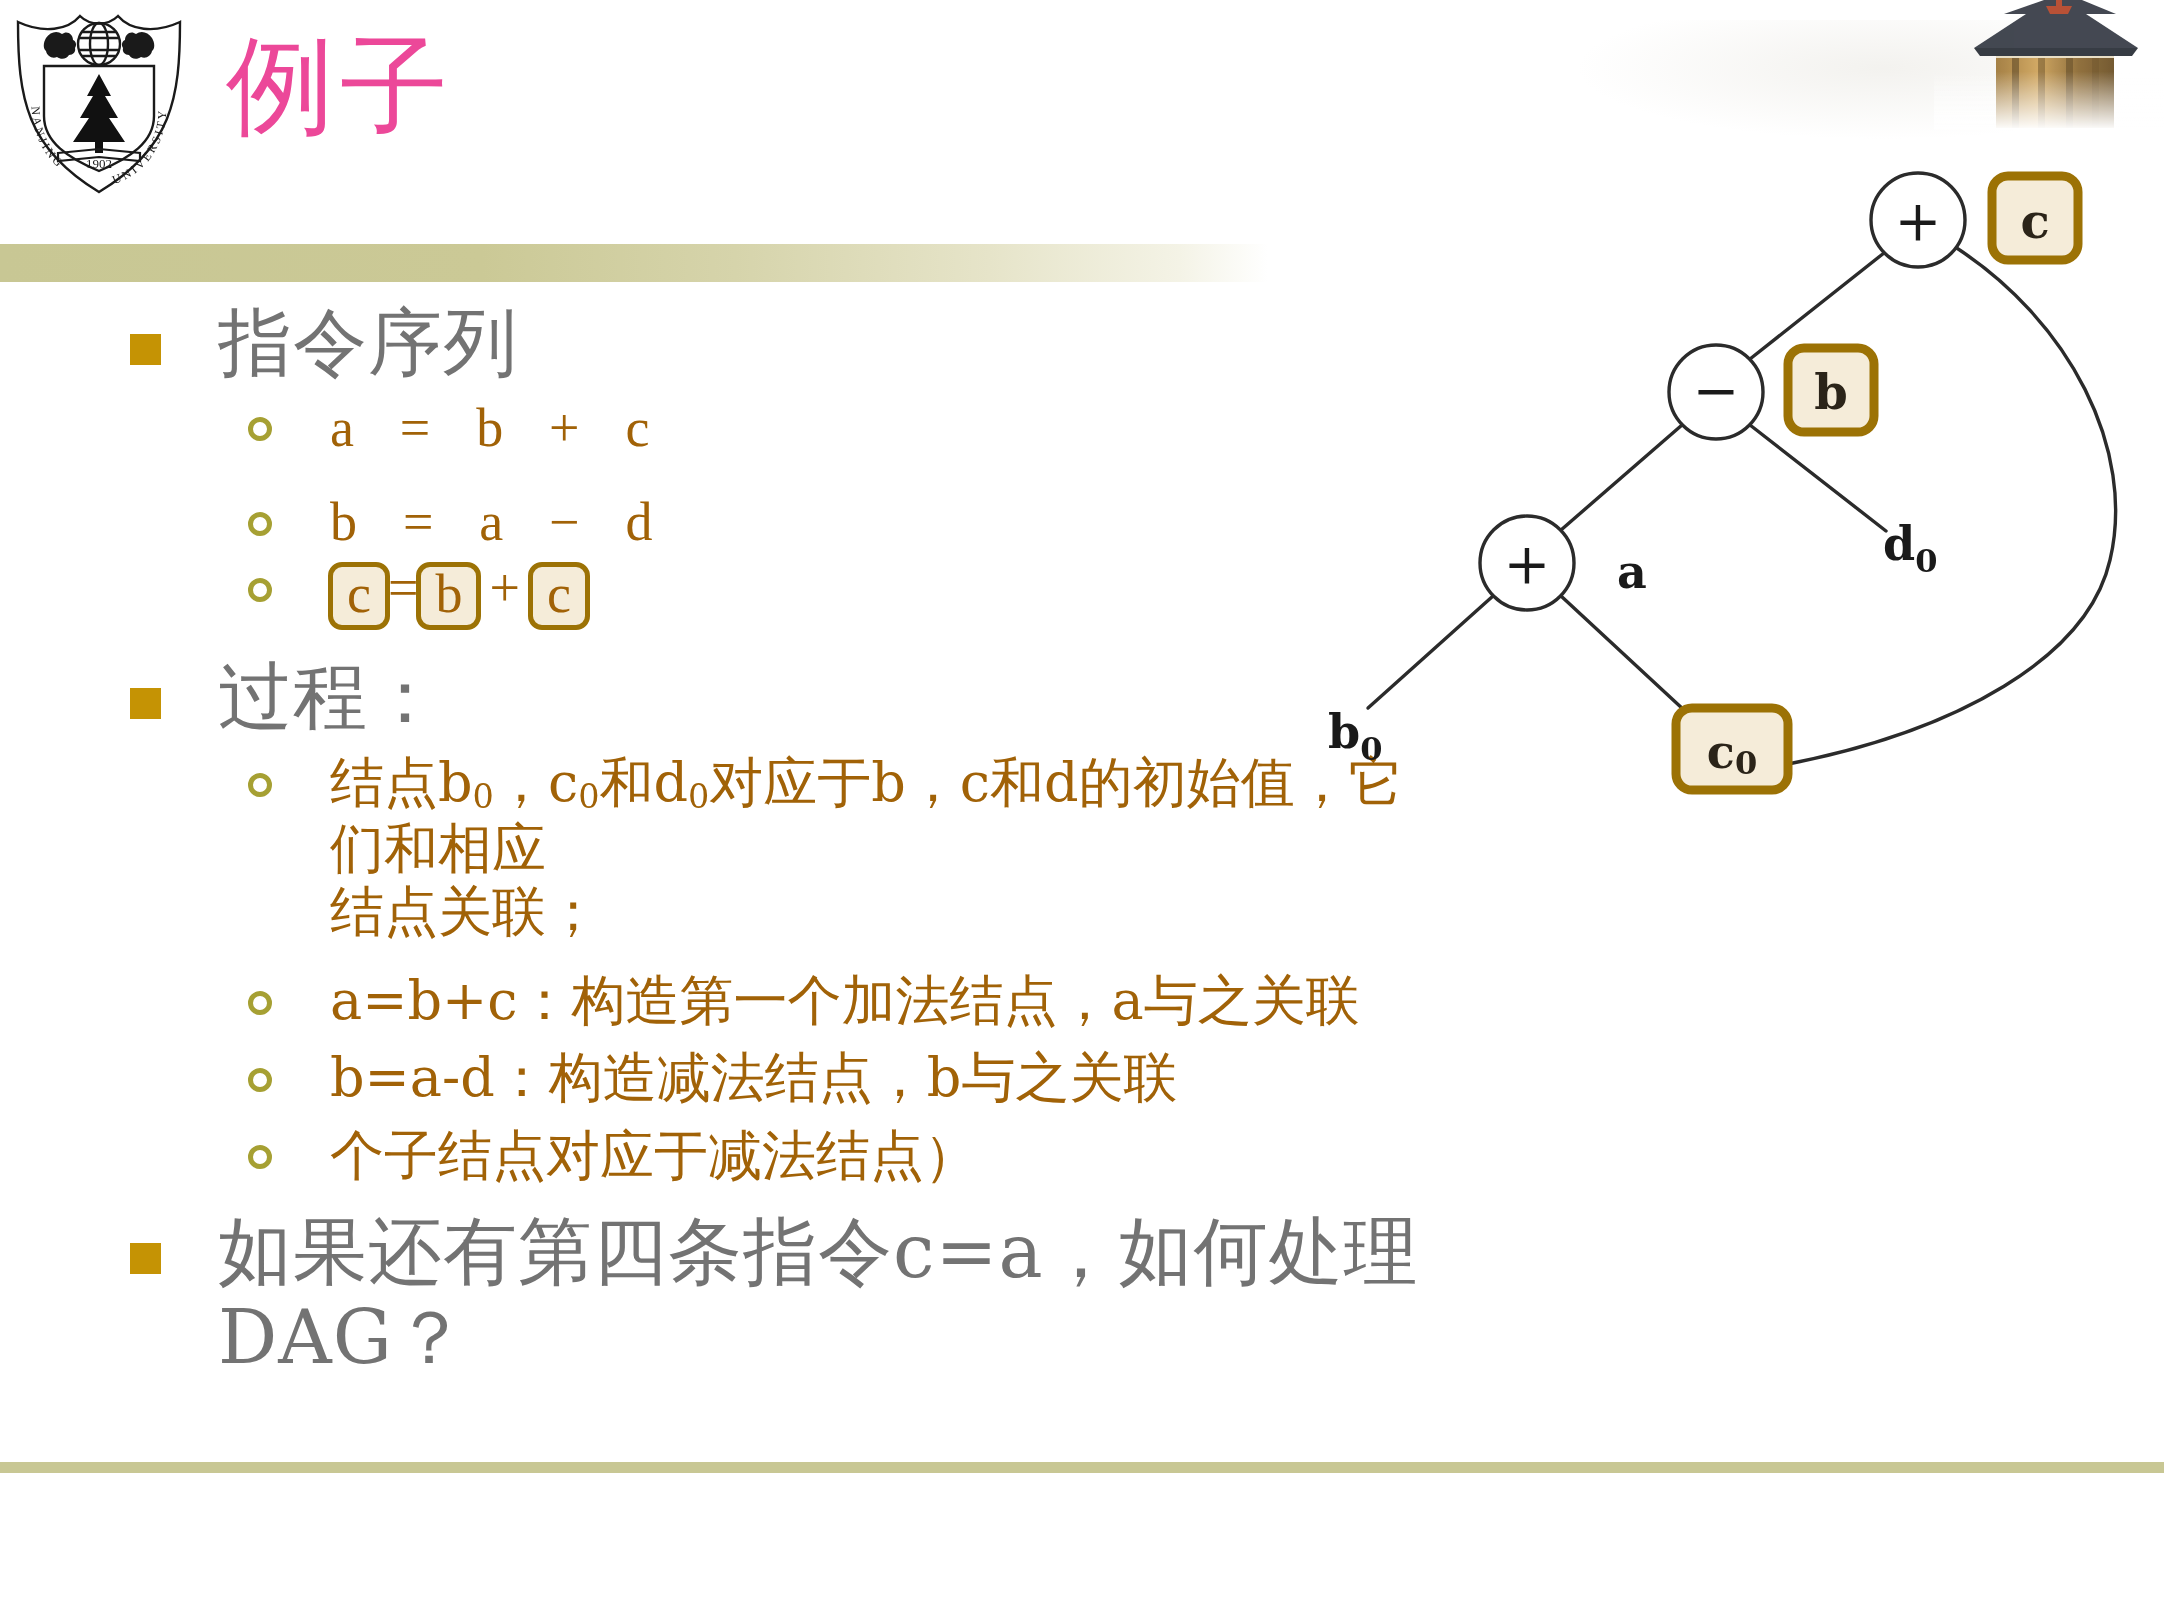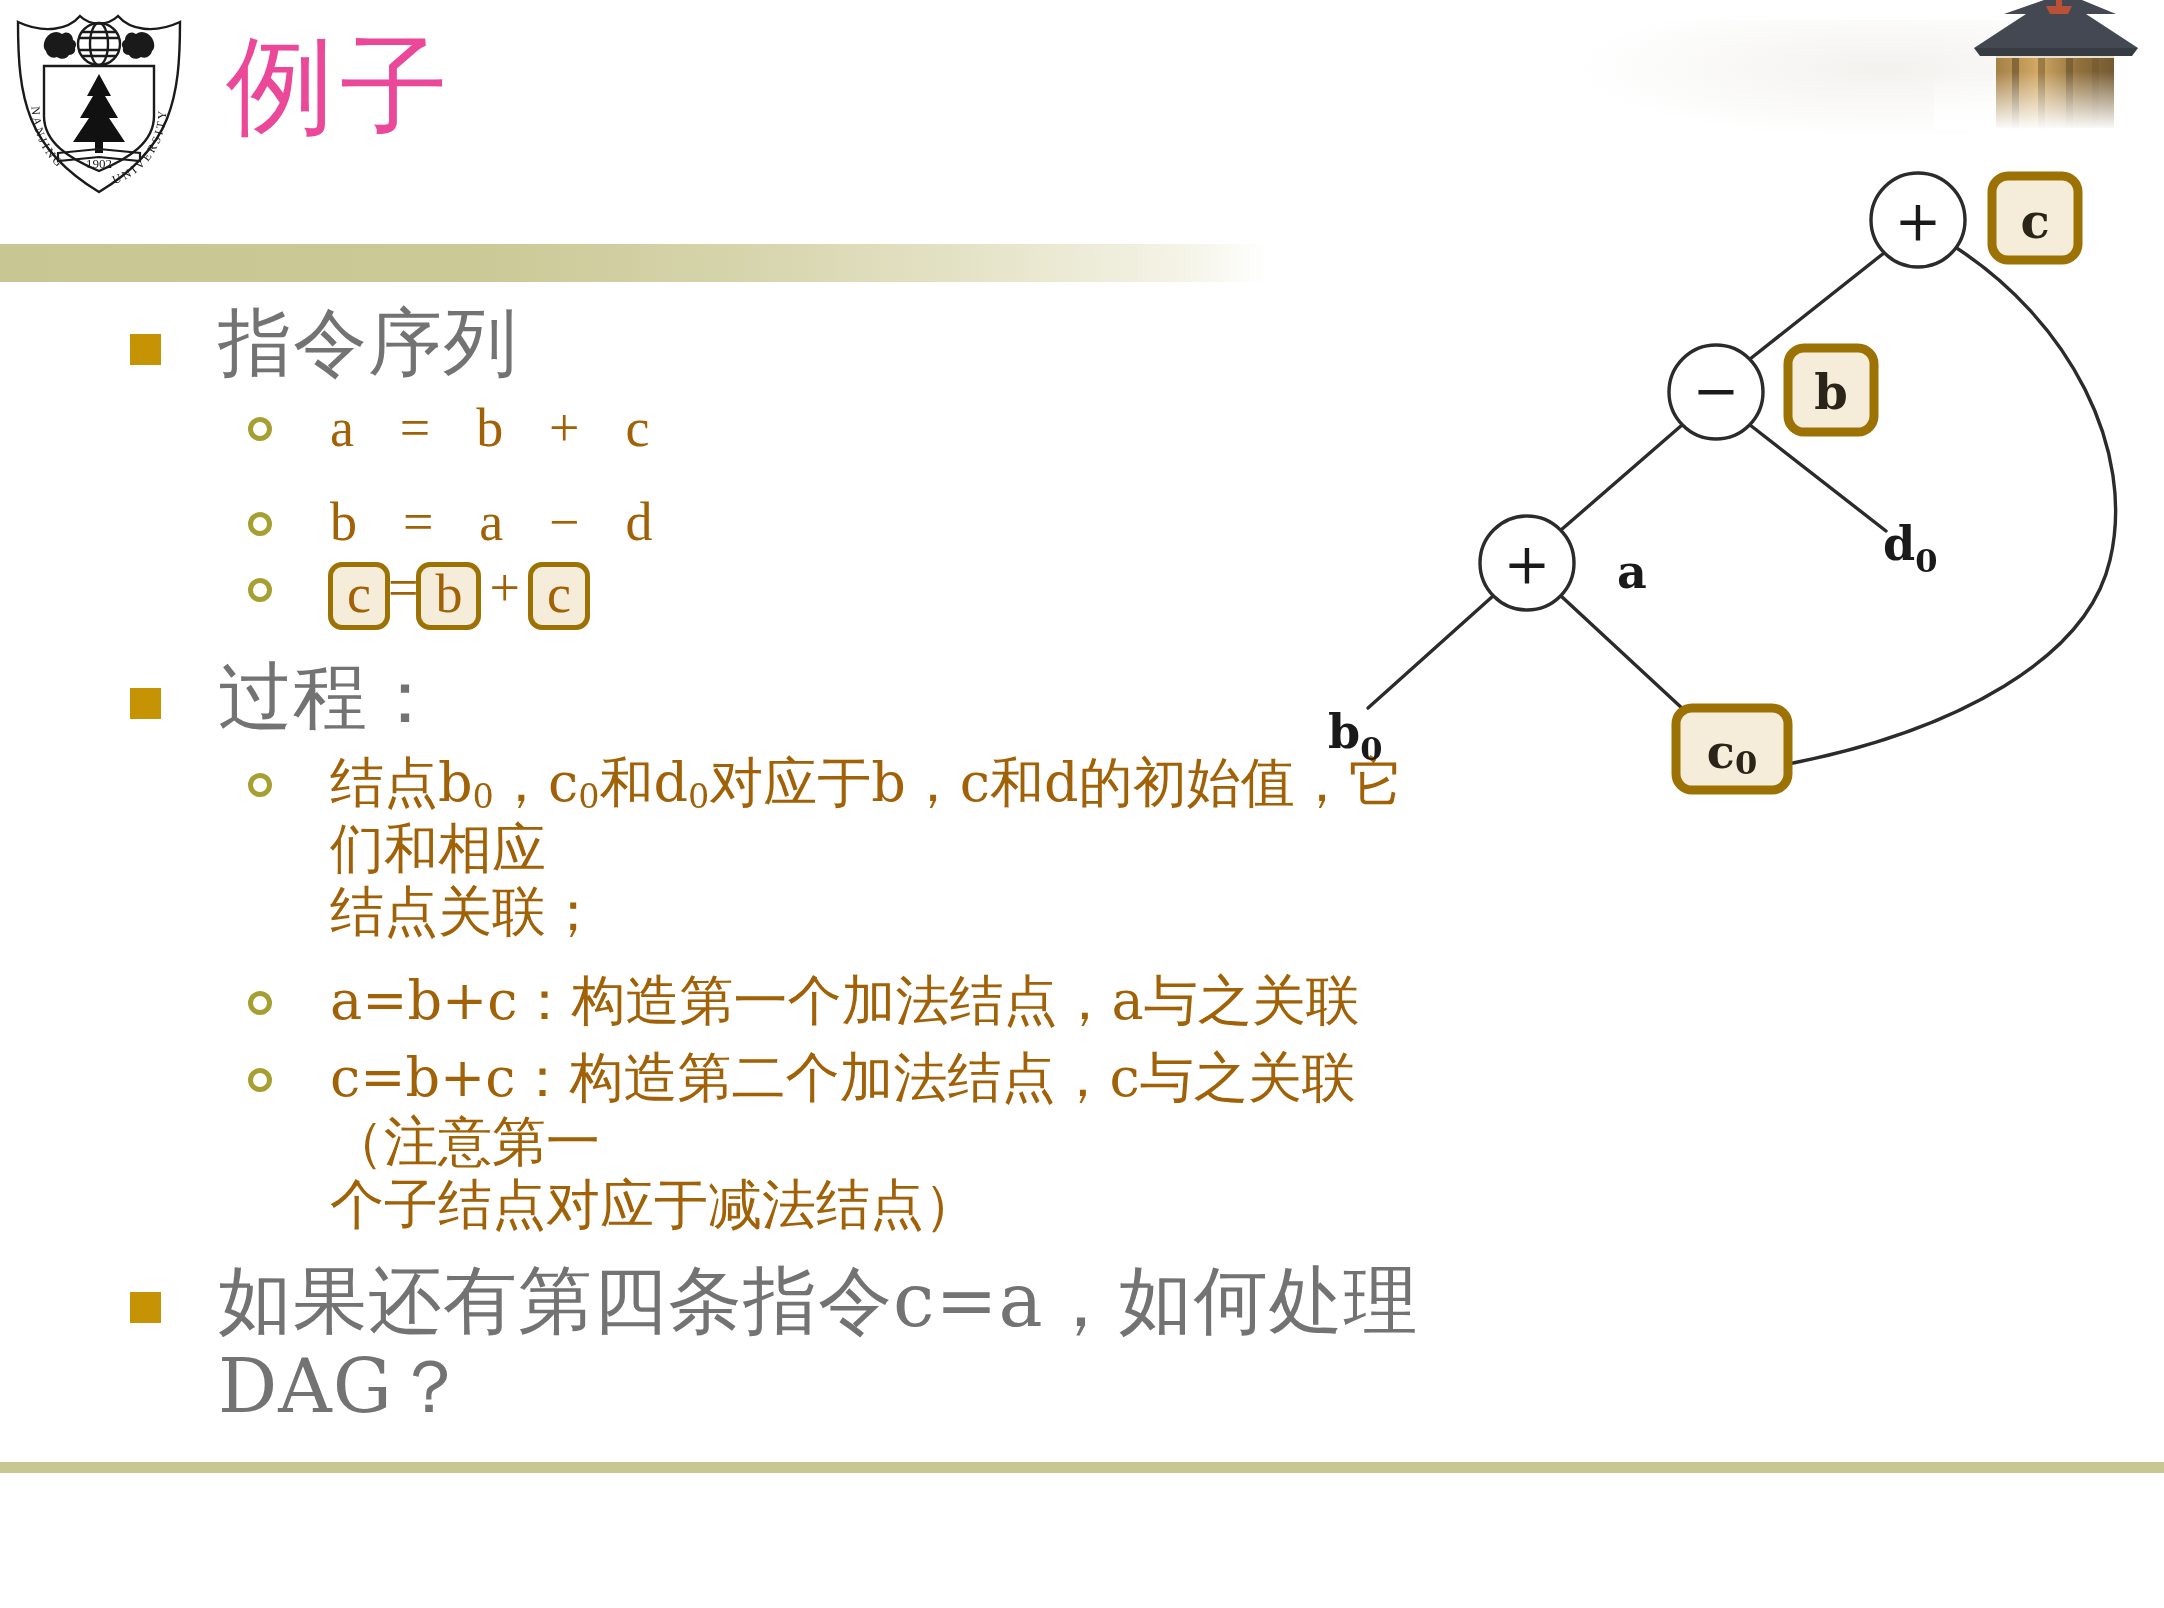--- a/index.html
+++ b/index.html
@@ -282,24 +282,28 @@
   <div class="lvl2" style="margin-top:12px;">
     <span class="cirbullet"></span>
     <span><span>结点b</span><sub>0</sub><span>，c</span><sub>0</sub><span>和d</span><sub>0</sub><span>对应于b，c和d的初始值，它们和相应</span><span class="wrap2">结点关联；</span></span>
   </div>
 
   <div class="lvl2" style="margin-top:26px;">
     <span class="cirbullet"></span>
     <span>a=b+c：构造第一个加法结点，a与之关联</span>
   </div>
 
-
   <div class="lvl2" style="margin-top:14px;">
     <span class="cirbullet"></span>
-    <span><span>c=b+c：构造第二个加法结点，c与之关联（注意第一</span><span class="wrap2">个子结点对应于减法结点）</span></span>
+    <span>b=a-d：构造减法结点，b与之关联</span>
+  </div>
+
+  <div class="lvl2" style="margin-top:14px;">
+    <span class="cirbullet"></span>
+    <span><span class="wrap2">个子结点对应于减法结点）</span></span>
   </div>
 
   <div class="lvl1" style="margin-top:22px;">
     <span class="sqbullet"></span>
     <span>如果还有第四条指令c=a，如何处理DAG？</span>
   </div>
 </div>
 
 <div id="dag-figure">
   <svg id="dag-svg" width="884" height="700" viewBox="0 0 884 700" xmlns="http://www.w3.org/2000/svg">

